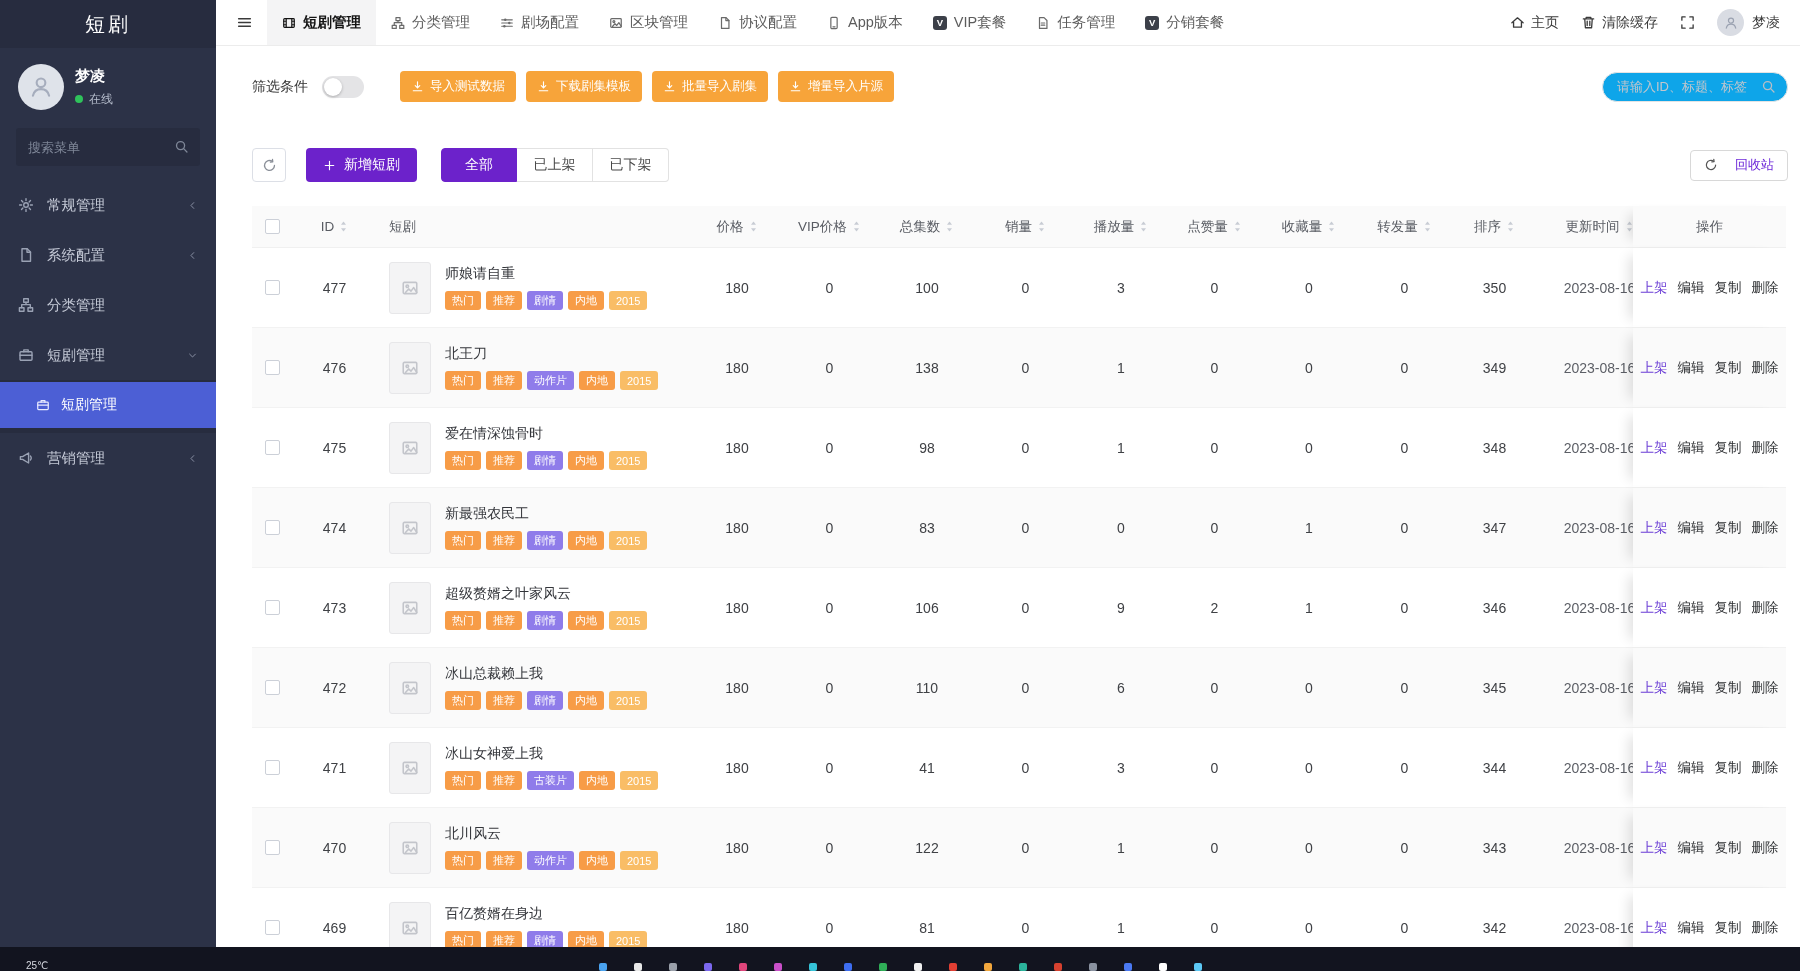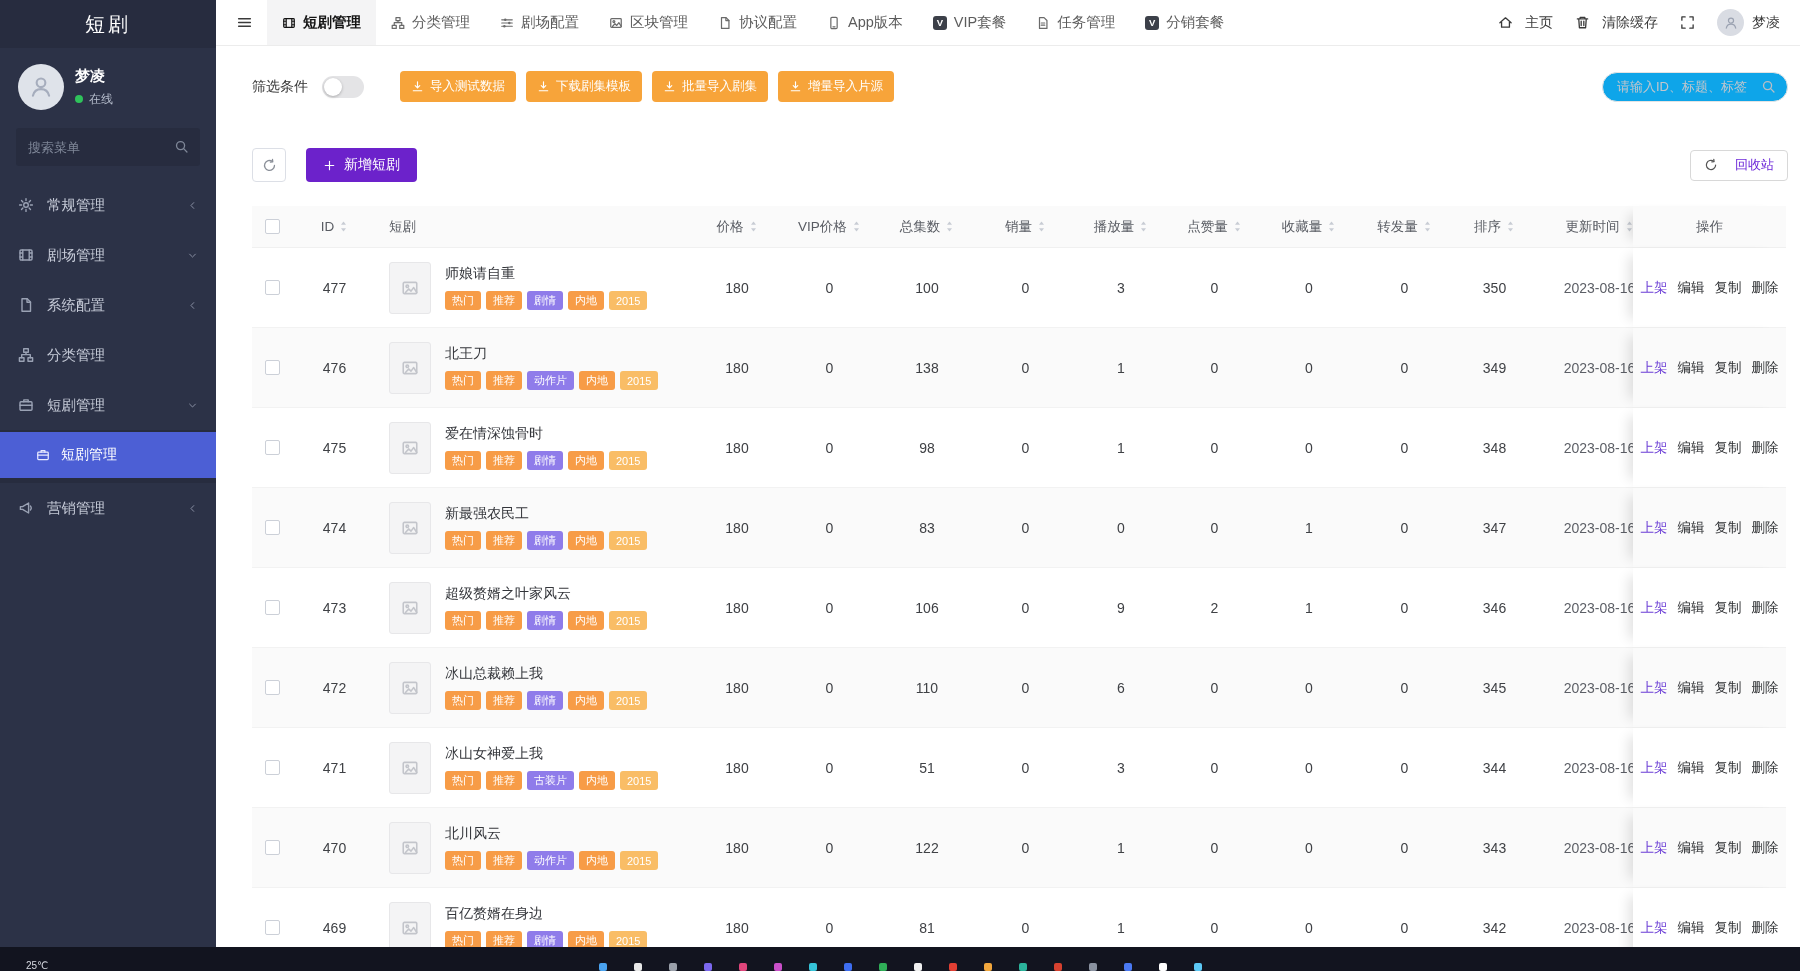--- a/index.html
+++ b/index.html
@@ -37,21 +37,21 @@
 
 .main{flex:1;min-width:0;display:flex;flex-direction:column;background:#fff}
 .topbar{height:46px;flex-shrink:0;display:flex;align-items:center;padding:0 14px 0 20px;border-bottom:1px solid #ececec;background:#fff}
 .hamburger{font-size:17px;color:#3a3a3a;margin-right:14px;cursor:pointer}
 .top-tabs{display:flex;align-items:center;height:100%;flex:1;min-width:0}
 .top-tab{display:flex;align-items:center;gap:7px;height:100%;padding:0 15px;font-size:14.5px;color:#5c5c5c;cursor:pointer;white-space:nowrap}
 .top-tab .ticon{font-size:14px;color:#6a6a6a}
 .top-tab.active{color:#141414;font-weight:bold;background:#f4f4f5}
 .top-tab.active .ticon{color:#141414}
 .topbar-right{display:flex;align-items:center;gap:22px;padding-right:6px}
-.tb-item{display:flex;align-items:center;gap:12px;font-size:14px;color:#3a3a3a;cursor:pointer;white-space:nowrap}
+.tb-item{display:flex;align-items:center;gap:6px;font-size:14px;color:#3a3a3a;cursor:pointer;white-space:nowrap}
 .tb-item [data-icon]{font-size:15px}
 .tb-user{display:flex;align-items:center;gap:8px;font-size:14px;color:#3a3a3a;cursor:pointer;white-space:nowrap}
 .tb-avatar{width:27px;height:27px;border-radius:50%;background:#d9dce3;color:#9aa1b0;font-size:14px;display:flex;align-items:center;justify-content:center}
 
 
 .filter-bar{display:flex;align-items:center;gap:14px;padding:25px 12px 0 36px}
 .filter-label{font-size:14px;color:#333}
 .toggle{width:42px;height:22px;border-radius:11px;background:#e4e4e6;position:relative;cursor:pointer;flex-shrink:0}
 .knob{position:absolute;left:2px;top:2px;width:18px;height:18px;border-radius:50%;background:#fff;box-shadow:0 1px 3px rgba(0,0,0,.25)}
 .filter-buttons{display:flex;gap:10px;margin-left:22px}
@@ -155,34 +155,20 @@
             </svg>
           </span>
           <span>常规管理</span>
           <span class="chev" data-icon="chevron-left-icon">
             <svg viewBox="0 0 16 16" fill="none" stroke="currentColor" stroke-width="1.4" stroke-linecap="round" stroke-linejoin="round">
               <path d="M9.8 3.8L5.8 8l4 4.2"></path>
             </svg>
           </span>
         </div>
         <div class="nav-item">
-          <span class="icon" data-icon="film-icon">
-            <svg viewBox="0 0 16 16" fill="none" stroke="currentColor" stroke-width="1.4" stroke-linecap="round" stroke-linejoin="round">
-              <rect x="2" y="3" width="12" height="10" rx="1"></rect>
-              <path d="M4.8 3v10M11.2 3v10M2 6h2.8M2 10h2.8M11.2 6H14M11.2 10H14"></path>
-            </svg>
-          </span>
-          <span>剧场管理</span>
-          <span class="chev" data-icon="chevron-down-icon">
-            <svg viewBox="0 0 16 16" fill="none" stroke="currentColor" stroke-width="1.4" stroke-linecap="round" stroke-linejoin="round">
-              <path d="M3.8 6L8 10.2 12.2 6"></path>
-            </svg>
-          </span>
-        </div>
-        <div class="nav-item">
           <span class="icon" data-icon="file-icon">
             <svg viewBox="0 0 16 16" fill="none" stroke="currentColor" stroke-width="1.4" stroke-linecap="round" stroke-linejoin="round">
               <path d="M4 1.8h5.2l3.3 3.3v9.1H4z"></path>
               <path d="M9 1.8v3.4h3.5"></path>
             </svg>
           </span>
           <span>系统配置</span>
           <span class="chev" data-icon="chevron-left-icon">
             <svg viewBox="0 0 16 16" fill="none" stroke="currentColor" stroke-width="1.4" stroke-linecap="round" stroke-linejoin="round">
               <path d="M9.8 3.8L5.8 8l4 4.2"></path>
@@ -430,20 +416,25 @@
           </span>
         </span>
       <span class="btn-primary">
           <span data-icon="plus-icon">
             <svg viewBox="0 0 16 16" fill="none" stroke="currentColor" stroke-width="1.4" stroke-linecap="round" stroke-linejoin="round">
               <path d="M8 2.8v10.4M2.8 8h10.4"></path>
             </svg>
           </span>
           <span>新增短剧</span>
         </span>
+      <div id="seg-tabs" class="seg">
+          <div class="seg-item active">全部</div>
+          <div class="seg-item">已上架</div>
+          <div class="seg-item">已下架</div>
+        </div>
       <span class="btn-recycle">
           <span data-icon="recycle-icon">
             <svg viewBox="0 0 16 16" fill="none" stroke="currentColor" stroke-width="1.4" stroke-linecap="round" stroke-linejoin="round">
               <path d="M13.3 8A5.3 5.3 0 1 1 11 3.6"></path>
               <path d="M11.2 1.6l.3 2.5-2.5.3"></path>
             </svg>
           </span>
           <span>回收站</span>
         </span>
     </div>
@@ -839,21 +830,21 @@
                   <span class="tag tag-orange">热门</span>
                   <span class="tag tag-orange">推荐</span>
                   <span class="tag tag-purple">古装片</span>
                   <span class="tag tag-orange">内地</span>
                   <span class="tag tag-orange-light">2015</span>
                 </span>
               </span>
             </div>
             <div class="td col-price">180</div>
             <div class="td col-vip_price">0</div>
-            <div class="td col-episodes">51</div>
+            <div class="td col-episodes">41</div>
             <div class="td col-sales">0</div>
             <div class="td col-plays">3</div>
             <div class="td col-likes">0</div>
             <div class="td col-favorites">0</div>
             <div class="td col-shares">0</div>
             <div class="td col-sort">344</div>
             <div class="td col-updated">2023-08-16</div>
             <div class="td c-action">
               <span class="act act-primary">上架</span>
               <span class="act">编辑</span>

